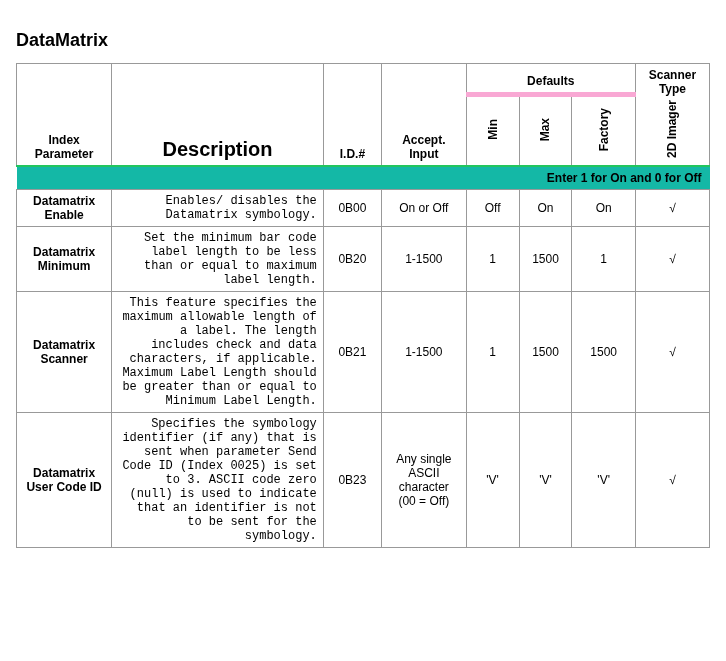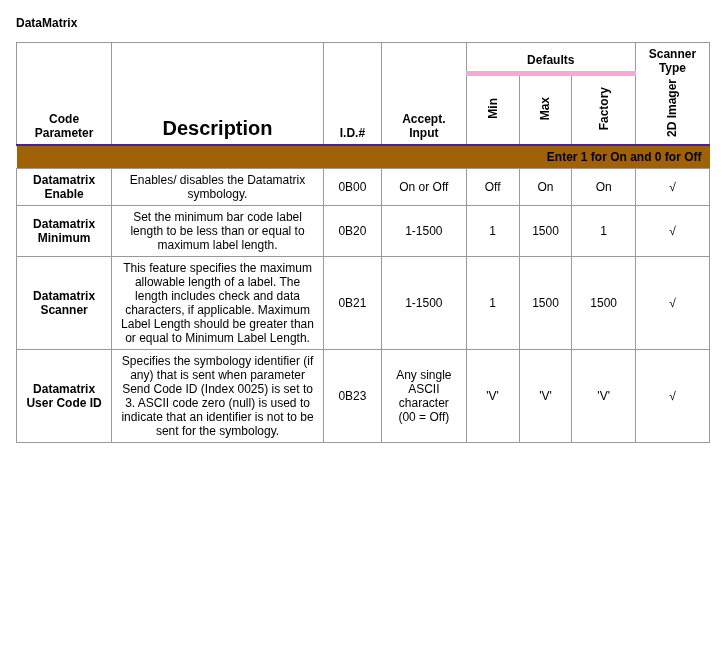--- a/index.html
+++ b/index.html
@@ -4,23 +4,24 @@
   <style>
     * { box-sizing: border-box; margin: 0; padding: 0; }
     body {
       font-family: Arial, sans-serif;
       font-size: 12px;
       background: #fff;
       padding: 16px;
       width: 726px;
     }
     h1 {
-      font-size: 12px;
+      font-size: 18px;
       font-weight: bold;
       margin-bottom: 12px;
+      margin-top: 14px;
     }
     table {
       border-collapse: collapse;
       width: 100%;
     }
     th, td {
       border: 1px solid #999;
       padding: 4px 6px;
       text-align: center;
       vertical-align: middle;
@@ -46,28 +47,29 @@
       writing-mode: vertical-rl;
       transform: rotate(180deg);
       white-space: nowrap;
       display: inline-block;
     }
     .bold-label {
       font-weight: bold;
     }
     .enter-note td {
       font-weight: bold;
-      border-top: 2px solid #4c1d95;
+      border-top: 2px solid #22c55e;
       border-bottom: 1px solid #999;
-      background: #a16207;
+      background: #14b8a6;
       text-align: right;
       padding-right: 8px;
     }
     .desc-cell {
-      text-align: center;
+      text-align: right;
+      font-family: Liberation Mono, monospace;
     }
     .header-row th {
       font-weight: bold;
       background: #fff;
     }
     .defaults-header {
       border-bottom: 5px solid #f9a8d4;
     }
     .top-header-row th {
       vertical-align: bottom;
@@ -78,21 +80,21 @@
   </style>
 </head>
 <body>
 
 <h1>DataMatrix</h1>
 
 <table>
   <thead>
     <tr class="top-header-row header-row">
       <th rowspan="3" class="col-code-param tall-header">
-        <span>Code Parameter</span>
+        <span>Index Parameter</span>
       </th>
       <th rowspan="3" class="col-description tall-header" style="font-size:20px;">
         <span>Description</span>
       </th>
       <th rowspan="3" class="col-id tall-header">
         <span>I.D.#</span>
       </th>
       <th rowspan="3" class="col-accept tall-header">
         <span>Accept.
 Input</span>

